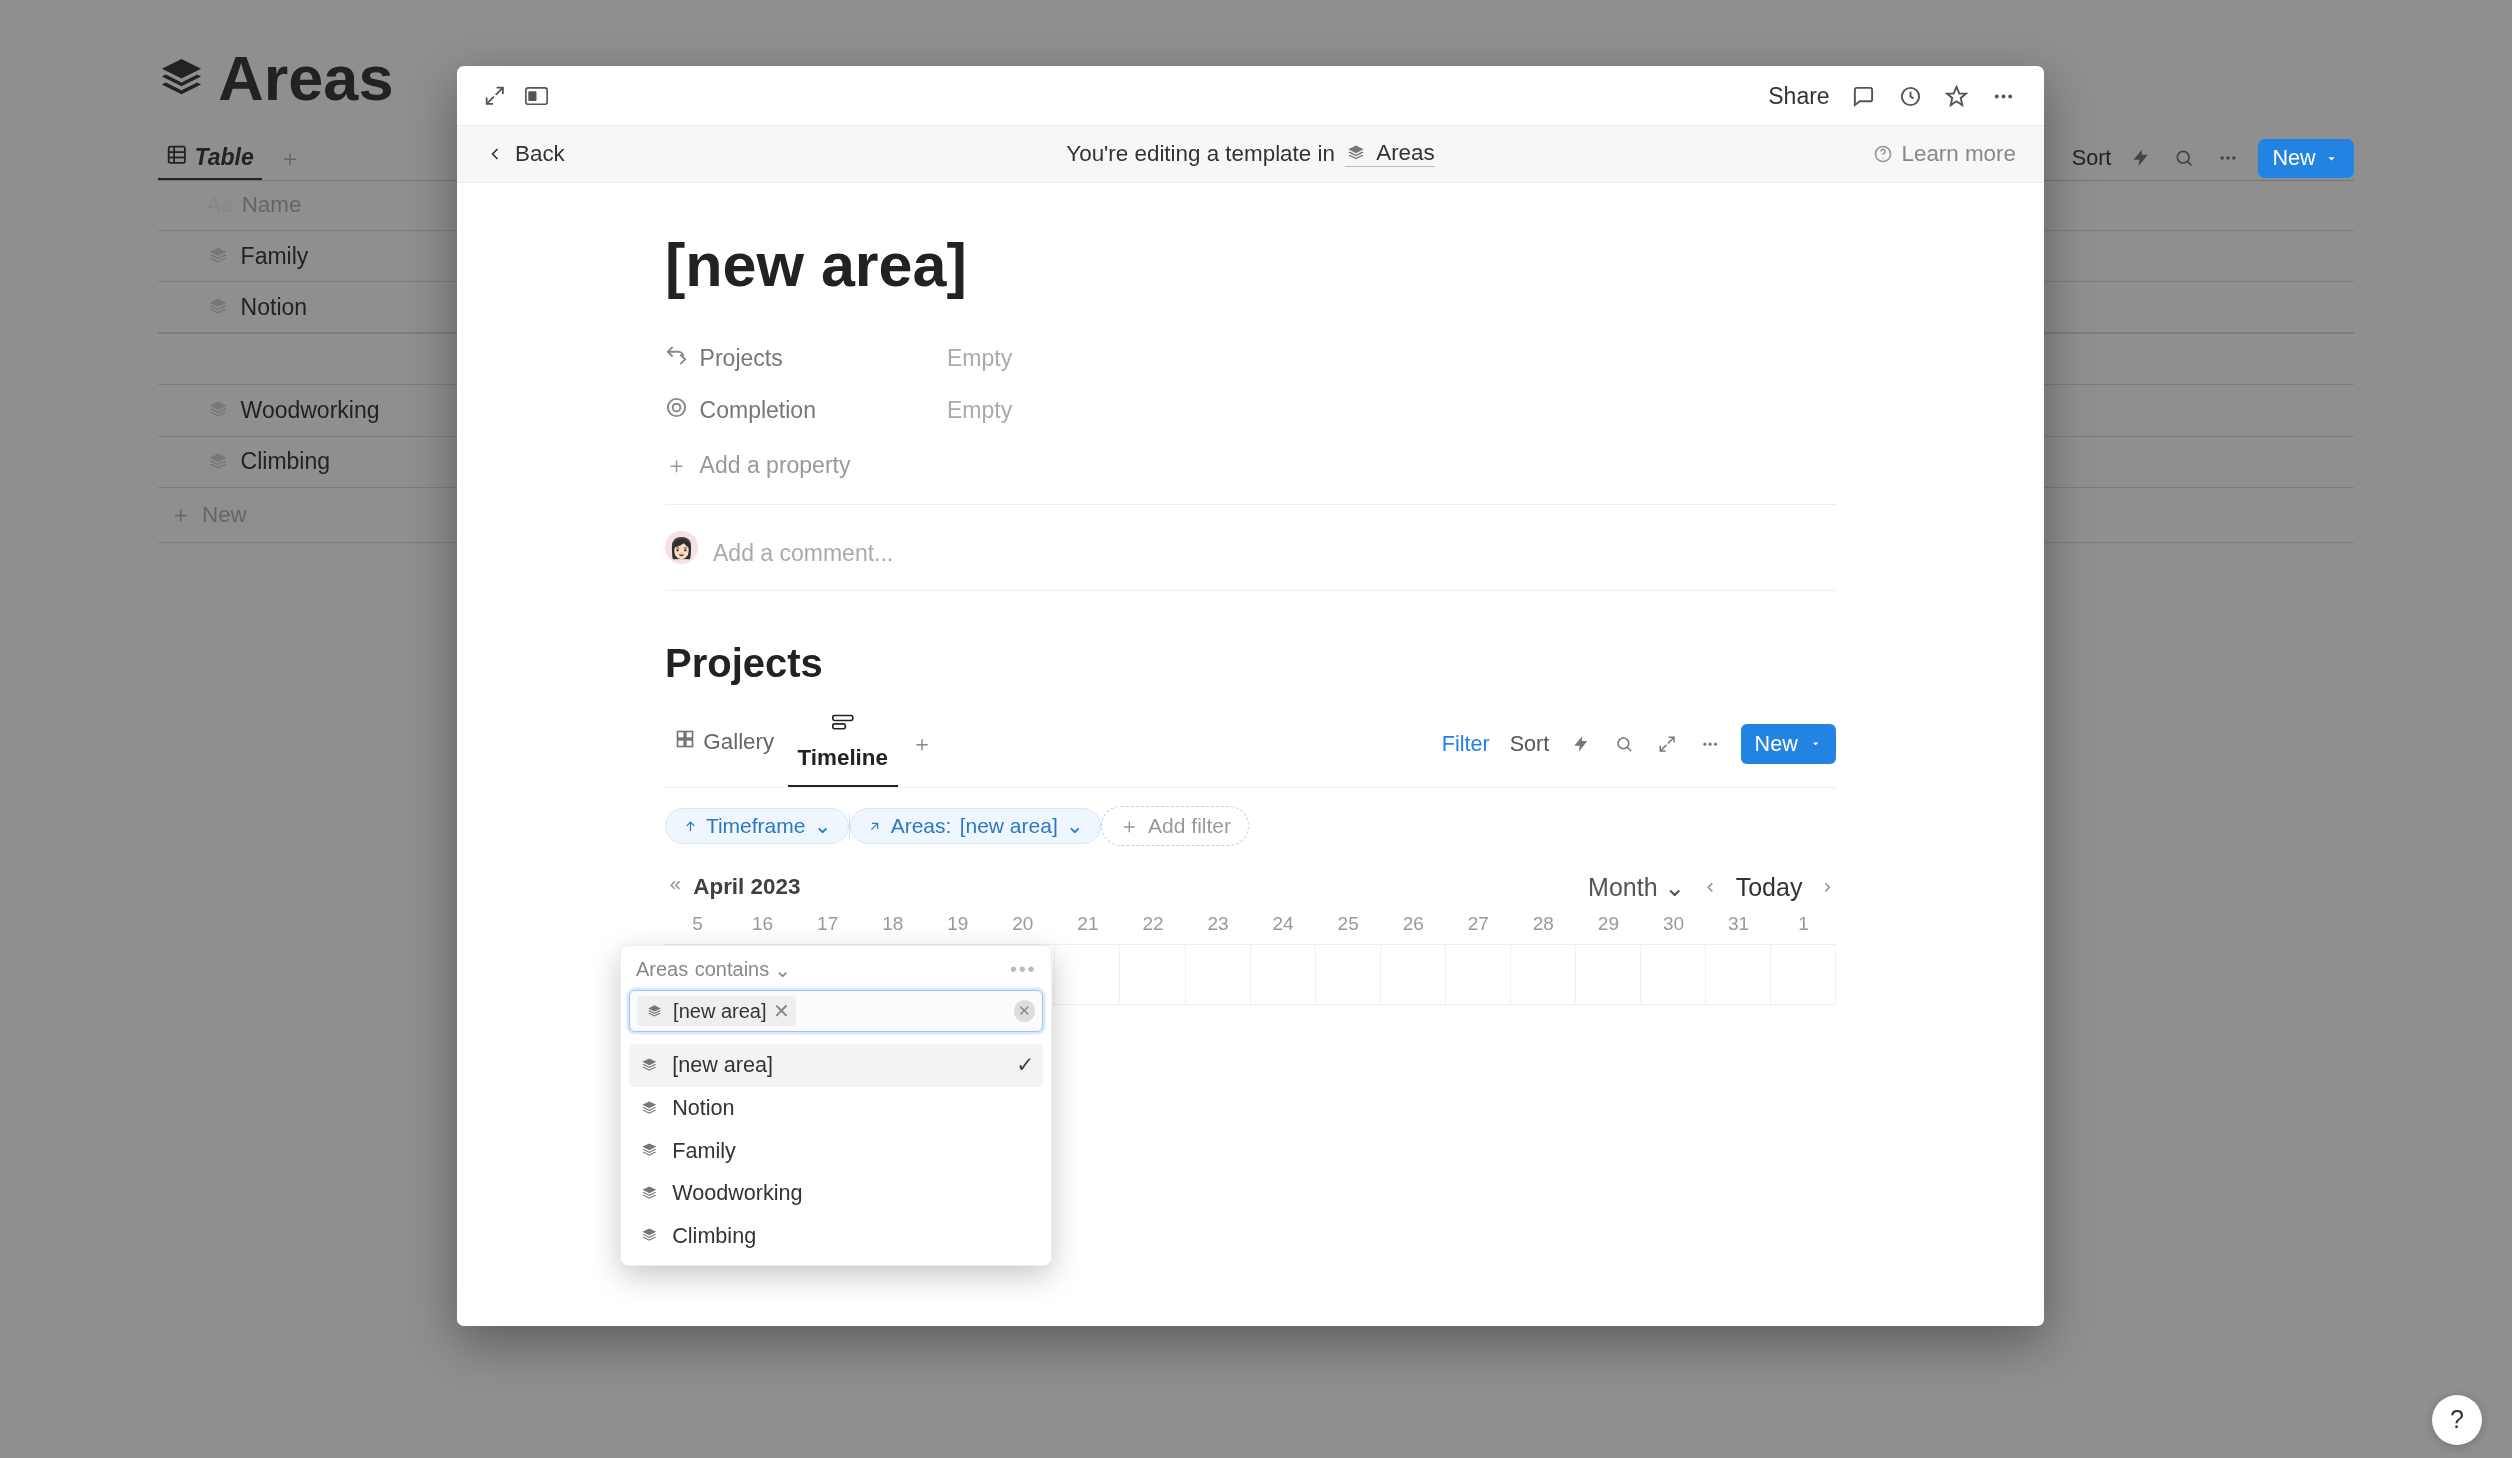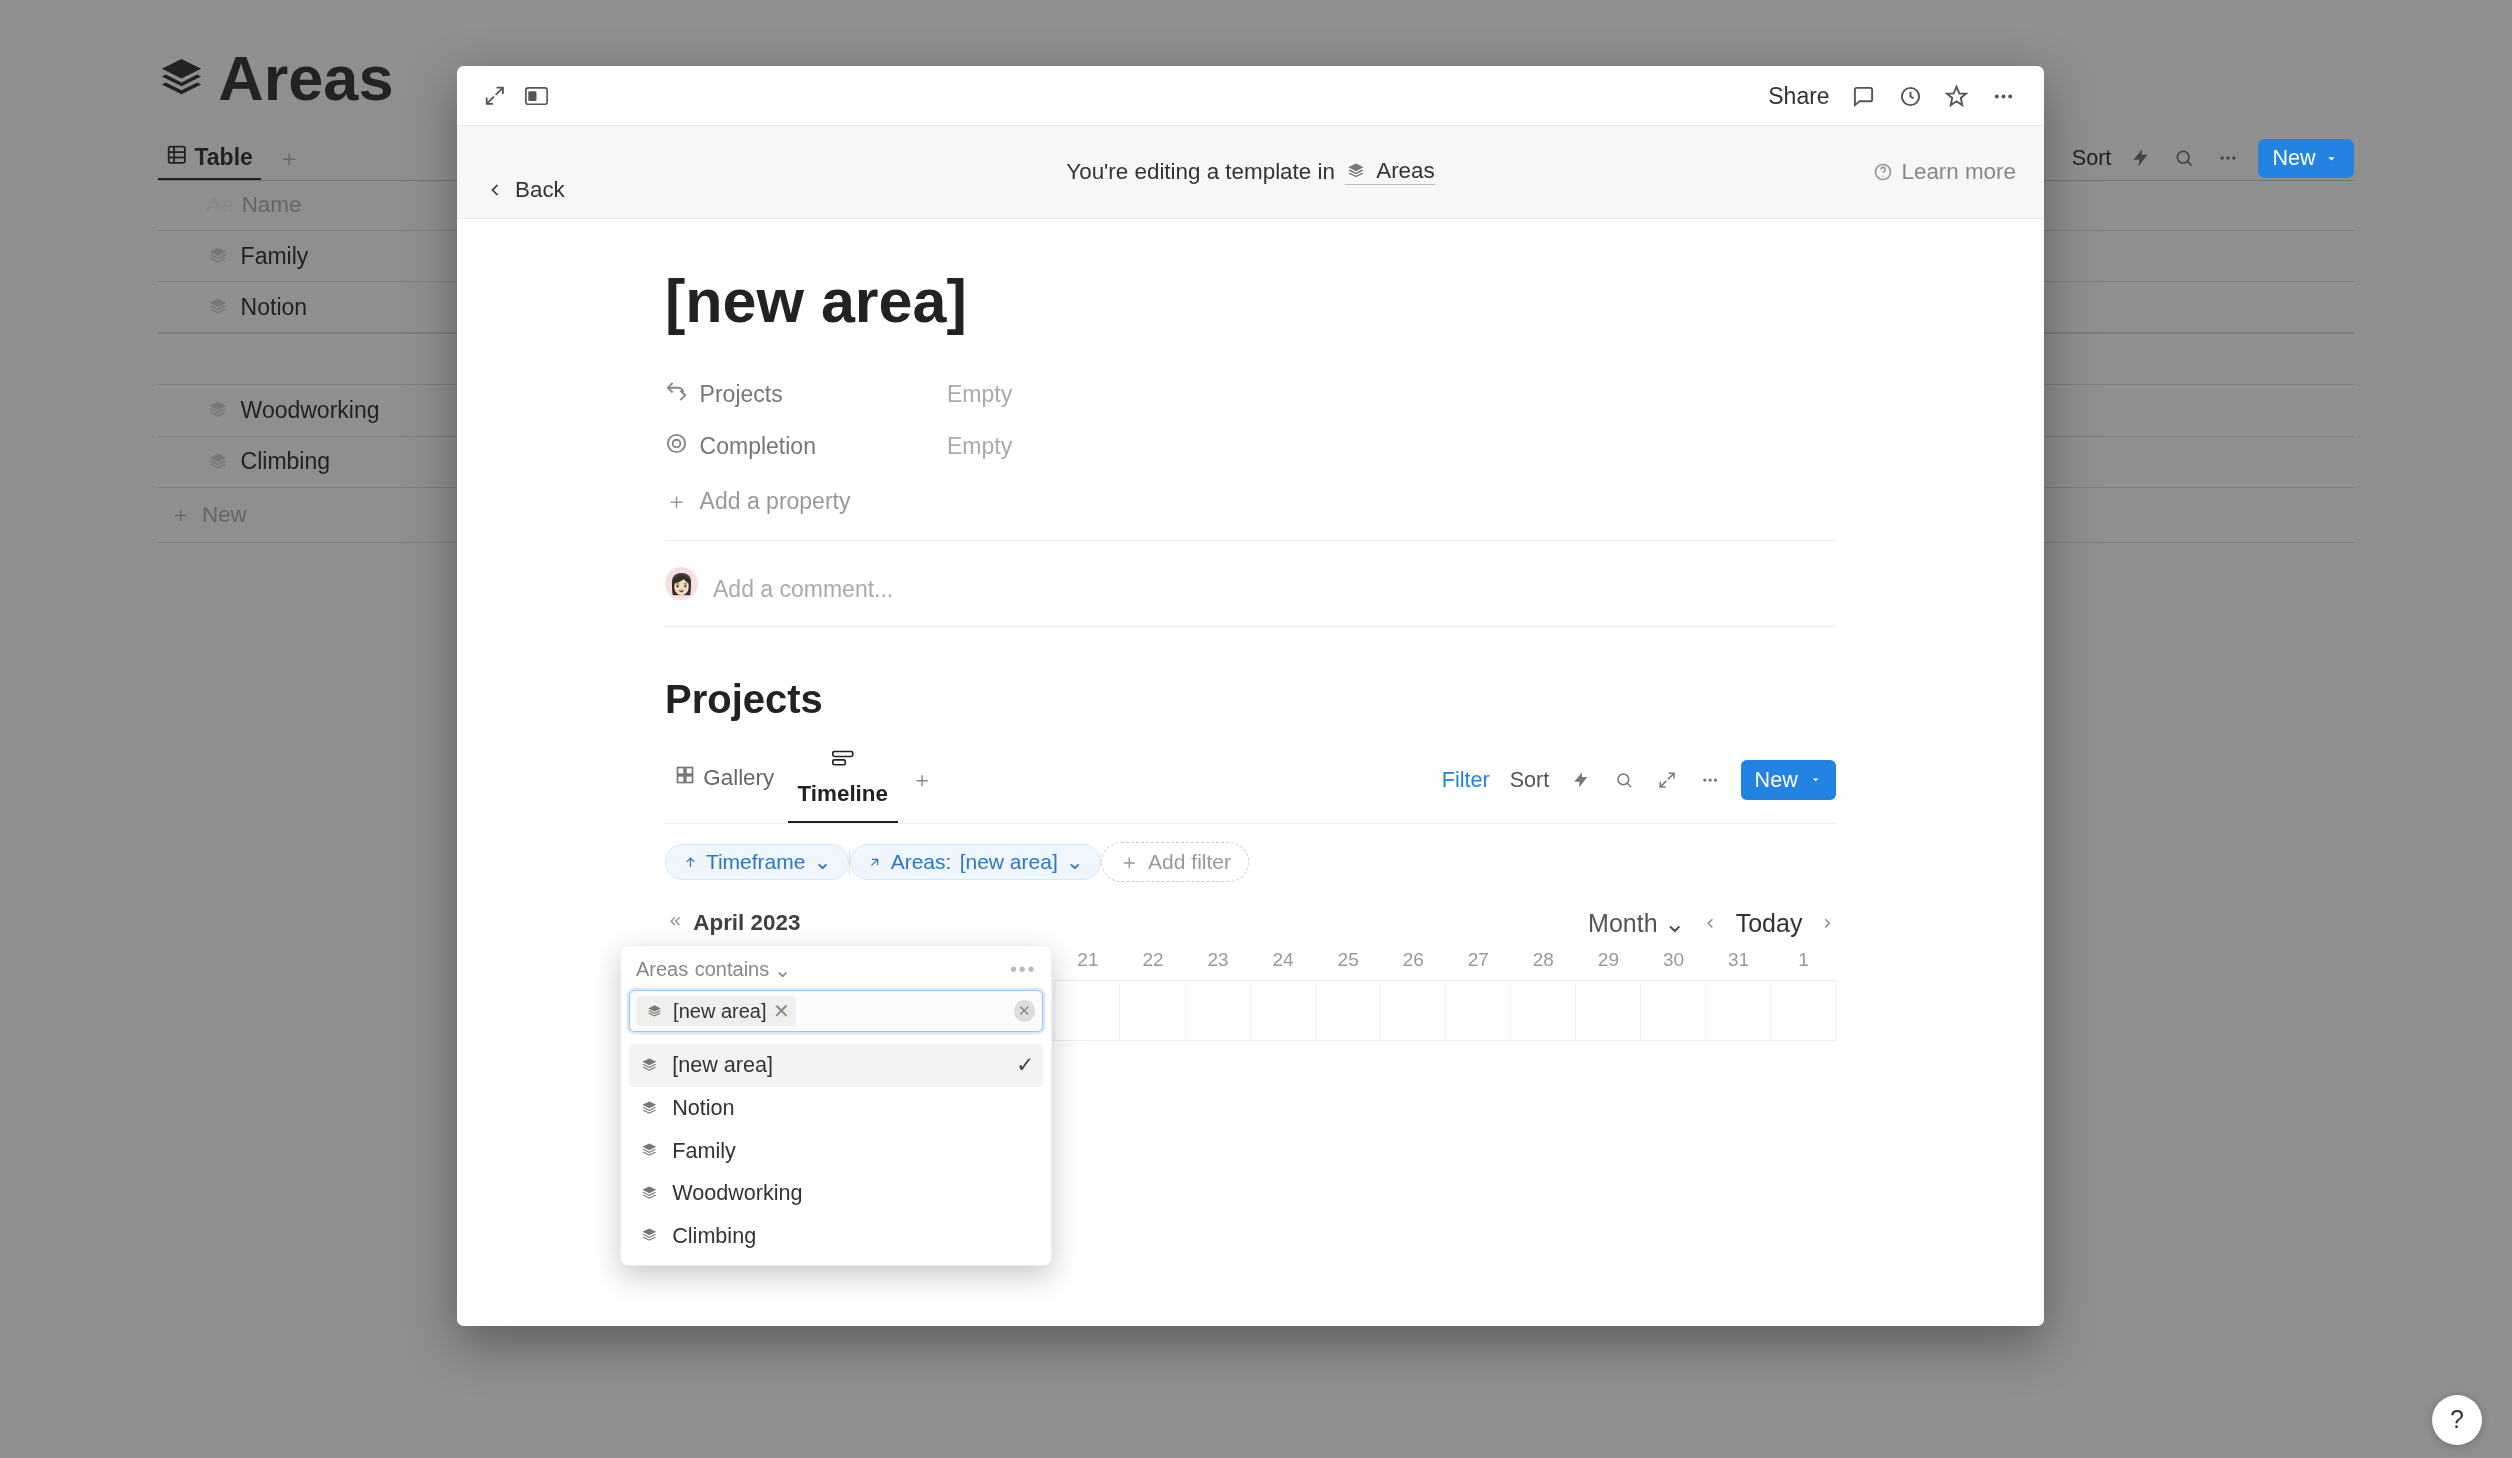--- a/index.html
+++ b/index.html
@@ -8,21 +8,21 @@
 
 
 .bg-page { position: absolute; top: 0; left: 0; right: 0; bottom: 0; padding: 42px 158px; }
 .bg-title-row { display: flex; align-items: center; gap: 13.3px; margin-bottom: 23px; }
 .bg-title-icon { width: 47px; height: 47px; display:flex; align-items:center; justify-content:center; }
 .bg-title { font-size: 63px; font-weight: 700; color: #222; }
 
 .bg-toolbar { display:flex; align-items:center; justify-content:space-between; border-bottom:0.8px solid rgba(0,0,0,0.18); }
 .bg-tabs { display:flex; align-items:center; gap: 8.3px; }
 .bg-tab { display:flex; align-items:center; gap:6.6px; padding: 6.6px 8.3px; font-size: 23px; color:#222; cursor:pointer; }
-.bg-tab.active { border-bottom: 2.5px solid #222; font-weight:600; }
+.bg-tab.active { border-bottom: 2.5px solid #222; font-weight:600;font-style:italic; }
 .bg-plus-tab { color:#666; padding: 5px 8.3px; font-size:23px; }
 .bg-toolbar-right { display:flex; align-items:center; gap: 16.6px; color:#222; font-size:21.6px; }
 .bg-new-btn { background:#2383e2; color:#fff; border-radius:6.6px; padding:6.6px 15px; font-size:21.6px; font-weight:500; display:flex; align-items:center; gap:8.3px; }
 .bg-icon-btn { display:inline-flex; align-items:center; justify-content:center; width:26.6px; height:26.6px; color:#444; }
 
 .bg-table { }
 .bg-col-head { display:flex; align-items:center; gap:8.3px; padding:11.6px 48px; color:#666; font-size:22.4px; border-bottom:0.8px solid rgba(0,0,0,0.12); }
 .bg-row { display:flex; align-items:center; gap:11.6px; padding:11.6px 48px; border-bottom:0.8px solid rgba(0,0,0,0.12); color:#222; font-size:23px; font-weight:500; }
 .bg-row-spacer { height: 52px; border-top:0.8px solid rgba(0,0,0,0.12); border-bottom:0.8px solid rgba(0,0,0,0.12); }
 .bg-new-row { display:flex; align-items:center; gap:10px; padding:11.6px 11.6px; font-size:22.4px; color:#666; border-bottom:0.8px solid rgba(0,0,0,0.12);}
@@ -31,21 +31,21 @@
 
 .modal { position:absolute; top:66px; left:457px; width:1587px; height:1260px; background:#fff; border-radius:6.6px; box-shadow:0 16.6px 50px rgba(0,0,0,0.35); display:flex; flex-direction:column; }
 .modal-top { display:flex; align-items:center; justify-content:space-between; padding:16.6px 28px 15px 25px; }
 .modal-top-left { display:flex; gap:16.6px; align-items:center; color:#555; }
 .modal-top-right { display:flex; gap:21.6px; align-items:center; color:#333; font-size:23px; }
 .top-icon { width:25px; height:25px; display:inline-flex; align-items:center; justify-content:center; color:#555; }
 
 .crumb-bar { display:flex; align-items:center; justify-content:space-between; background:#f7f7f5; border-top:0.8px solid #ececea; border-bottom:0.8px solid #ececea; padding:15px 28px; color:#333; font-size:22.4px; }
 .crumb-center { display:flex; align-items:center; gap:10px; position:absolute; left:50%; transform:translateX(-50%);}
 .crumb-link { display:flex; align-items:center; gap:8.3px; font-weight:500; text-decoration:underline; text-decoration-color:transparent; cursor:pointer; border-bottom:0.8px solid #bbb; padding-bottom:0.8px;}
-.back-btn { display:flex; align-items:center; gap:10px; cursor:pointer;margin-top:36px; }
+.back-btn { display:flex; align-items:center; gap:10px; cursor:pointer; }
 .learn-more { display:flex; align-items:center; gap:8.3px; color:#888; cursor:pointer; }
 
 .modal-body { padding: 47px 208px 0 208px; flex:1; overflow:hidden; position:relative; }
 .page-title { font-size:61px; font-weight:700; color:#222; margin-bottom:33px; }
 
 .prop-row { display:flex; align-items:center; padding:11.6px 0; font-size:23px; }
 .prop-label { width:282px; display:flex; align-items:center; gap:11.6px; color:#777; }
 .prop-value { color:#aaa; }
 .add-prop { display:flex; align-items:center; gap:11.6px; color:#999; font-size:23px; padding:13.3px 0 23px 0; cursor:pointer; }
 

